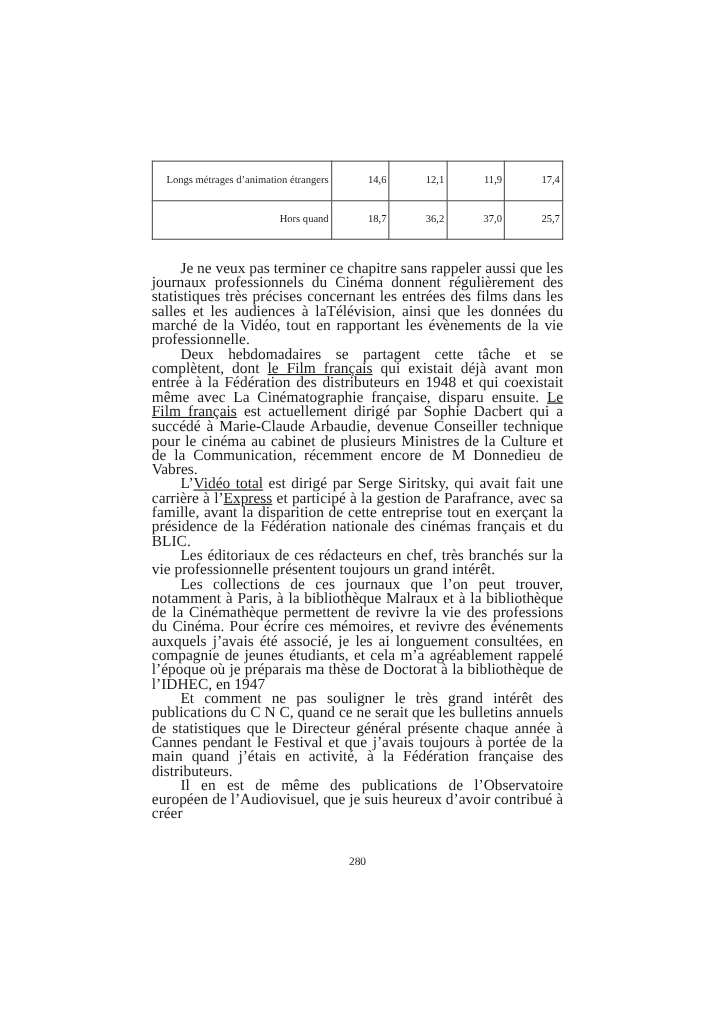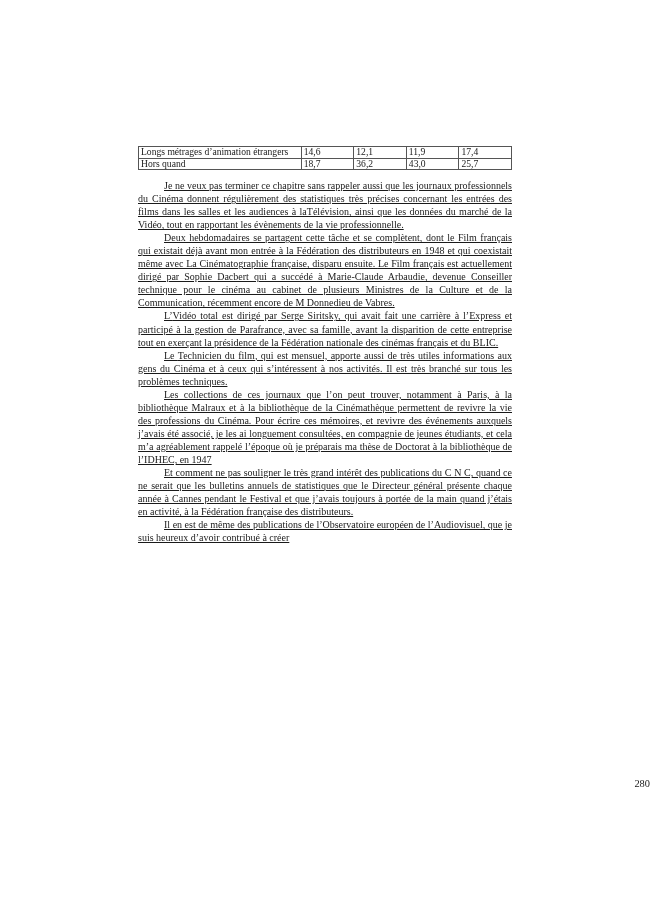--- a/index.html
+++ b/index.html
@@ -1,63 +1,63 @@
 <!DOCTYPE html>
 <html><head>
 <meta charset="utf-8">
 <style>
   html, body { margin:0; padding:0; background:#ffffff; }
   body { width:650px; height:920px; position:relative; overflow:hidden;
          font-family:"Liberation Serif", "DejaVu Serif", serif; color:#1a1a1a; }
   .page { position:absolute; left:138px; top:146px; width:374px; }
   table.stats { border-collapse:collapse; width:374px; font-size:9.6px; line-height:10.5px; }
-  table.stats td { border:1px solid #555; text-align:left; padding:0 2px; height:10.5px; }
+  table.stats td { border:1px solid #555; text-align:right; padding:12px 2px; height:10.5px; }
   table.stats td.label { width:163px; }
   table.stats td.num { width:49px; }
-  .body-text { margin-top:9px; font-size:10px; line-height:13.05px; text-align:justify;text-decoration:underline; }
+  .body-text { margin-top:20px; font-size:14px; line-height:13.05px; text-align:justify; }
   .body-text p { margin:0; text-indent:26px; }
   .u { text-decoration:underline; }
-  .page-number { position:absolute; left:0; width:650px; top:778px; text-align:right;
+  .page-number { position:absolute; left:0; width:650px; top:778px; text-align:center;
                  font-size:10.4px; }
 </style>
 </head>
 <body>
 
 <div class="page">
   <table class="stats">
     <tbody>
       <tr>
         <td class="label">Longs métrages d’animation étrangers</td>
         <td class="num">14,6</td>
         <td class="num">12,1</td>
         <td class="num">11,9</td>
         <td class="num">17,4</td>
       </tr>
       <tr>
         <td class="label">Hors quand</td>
         <td class="num">18,7</td>
         <td class="num">36,2</td>
-        <td class="num">43,0</td>
+        <td class="num">37,0</td>
         <td class="num">25,7</td>
       </tr>
     </tbody>
   </table>
 
   <div class="body-text">
     <p>
       <span>Je ne veux pas terminer ce chapitre sans rappeler aussi que les journaux professionnels du Cinéma donnent régulièrement des statistiques très précises concernant les entrées des films dans les salles et les audiences à laTélévision, ainsi que les données du marché de la Vidéo, tout en rapportant les évènements de la vie professionnelle.</span>
     </p>
     <p>
       <span>Deux hebdomadaires se partagent cette tâche et se complètent, dont </span><span class="u">le Film français</span><span> qui existait déjà avant mon entrée à la Fédération des distributeurs en 1948 et qui coexistait même avec La Cinématographie française, disparu ensuite. </span><span class="u">Le Film français</span><span> est actuellement dirigé par Sophie Dacbert qui a succédé à Marie-Claude Arbaudie, devenue Conseiller technique pour le cinéma au cabinet de plusieurs Ministres de la Culture et de la Communication, récemment encore de M Donnedieu de Vabres.</span>
     </p>
     <p>
       <span>L’</span><span class="u">Vidéo total</span><span> est dirigé par Serge Siritsky, qui avait fait une carrière à l’</span><span class="u">Express</span><span> et participé à la gestion de Parafrance, avec sa famille, avant la disparition de cette entreprise tout en exerçant la présidence de la Fédération nationale des cinémas français et du BLIC.</span>
     </p>
     <p>
-      <span>Le </span><span class="u">Technicien du film</span><span>, qui est mensuel, apporte aussi de très utiles informations aux gens du Cinéma et à ceux qui s’intéressent à nos activités. Il est très branché sur tous les problèmes techniques.</span>
+      <span>Les éditoriaux de ces rédacteurs en chef, très branchés sur la vie professionnelle présentent toujours un grand intérêt.</span>
     </p>
     <p>
       <span>Les collections de ces journaux que l’on peut trouver, notamment à Paris, à la bibliothèque Malraux et à la bibliothèque de la Cinémathèque permettent de revivre la vie des professions du Cinéma. Pour écrire ces mémoires, et revivre des événements auxquels j’avais été associé, je les ai longuement consultées, en compagnie de jeunes étudiants, et cela m’a agréablement rappelé l’époque où je préparais ma thèse de Doctorat à la bibliothèque de l’IDHEC, en 1947</span>
     </p>
     <p>
       <span>Et comment ne pas souligner le très grand intérêt des publications du C N C, quand ce ne serait que les bulletins annuels de statistiques que le Directeur général présente chaque année à Cannes pendant le Festival et que j’avais toujours à portée de la main quand j’étais en activité, à la Fédération française des distributeurs.</span>
     </p>
     <p>
       <span>Il en est de même des publications de l’Observatoire européen de l’Audiovisuel, que je suis heureux d’avoir contribué à créer</span>
     </p>

